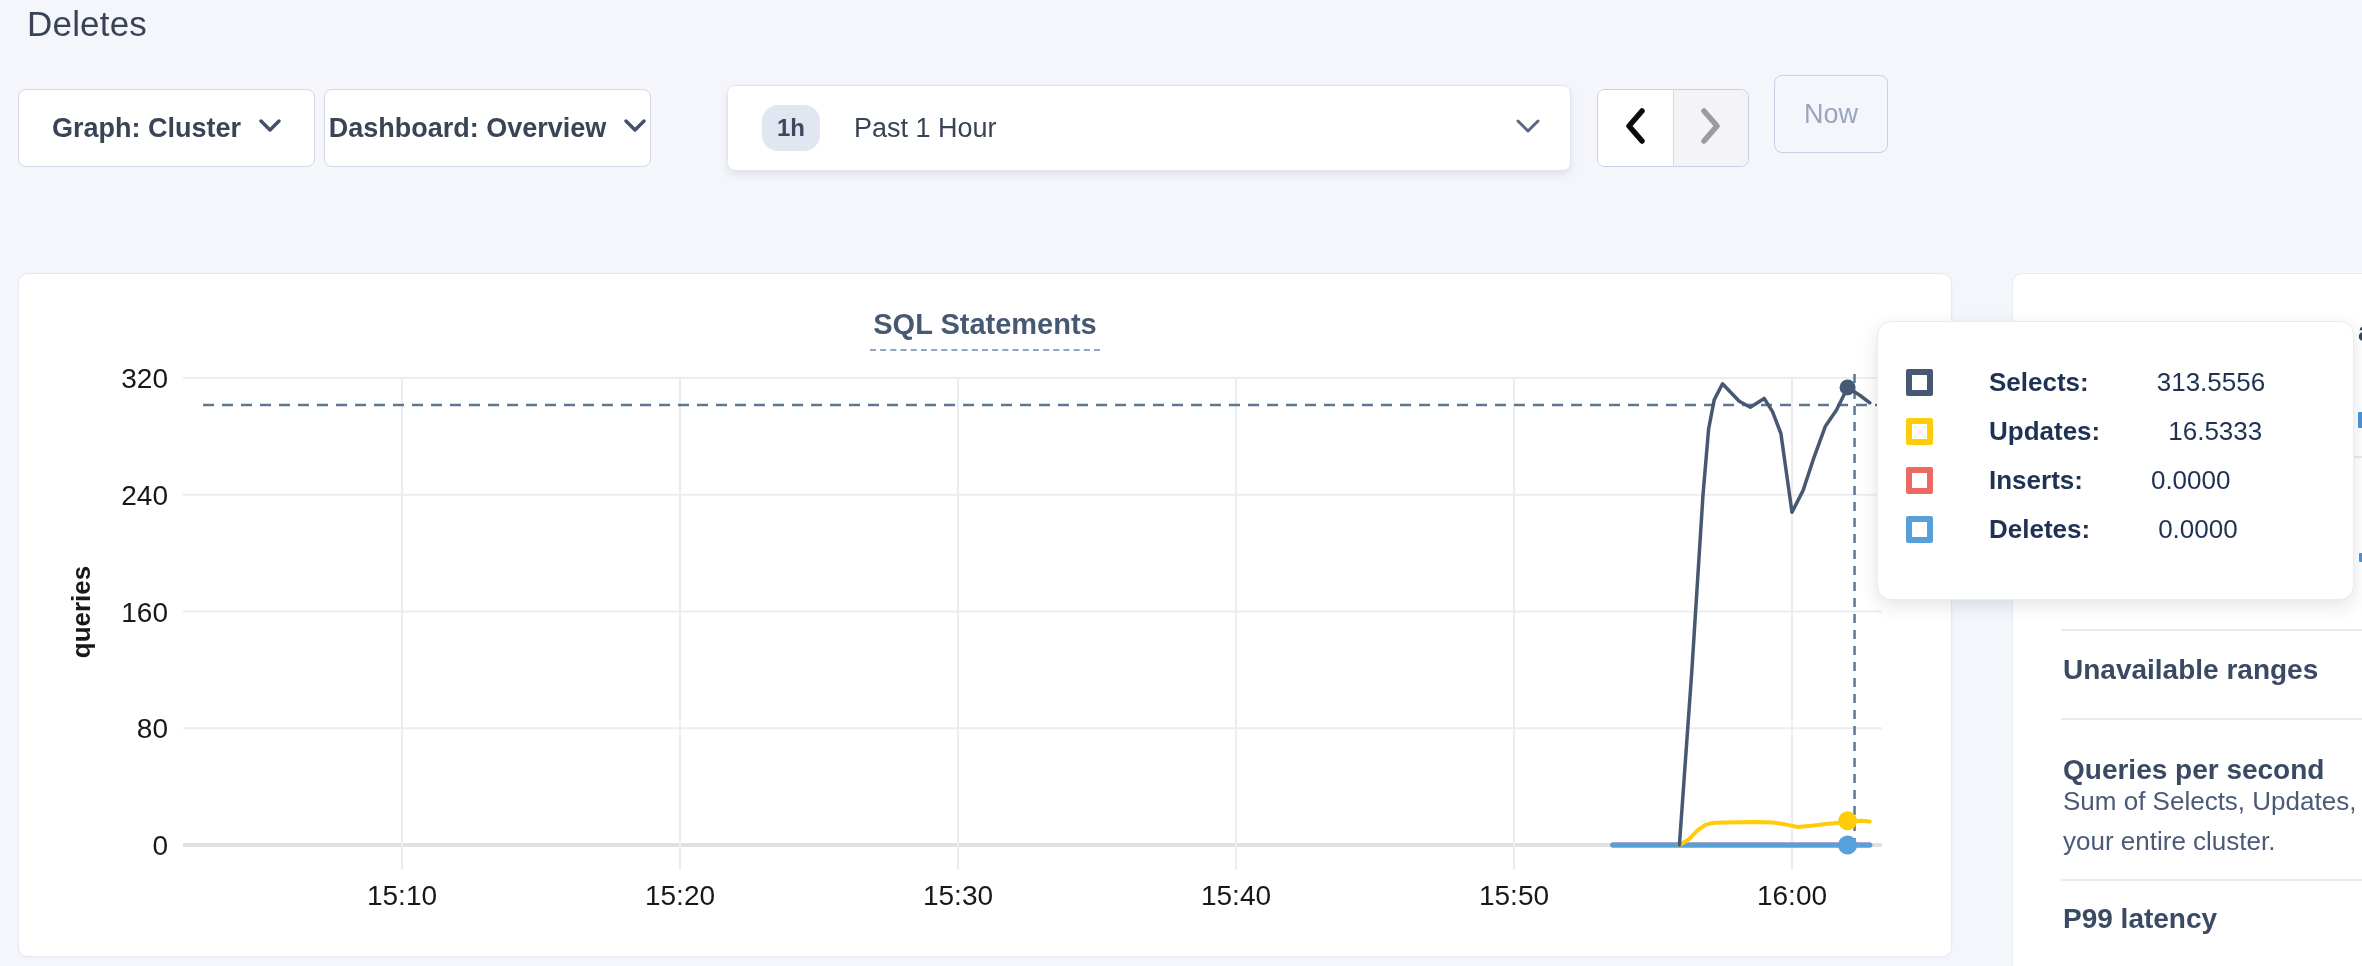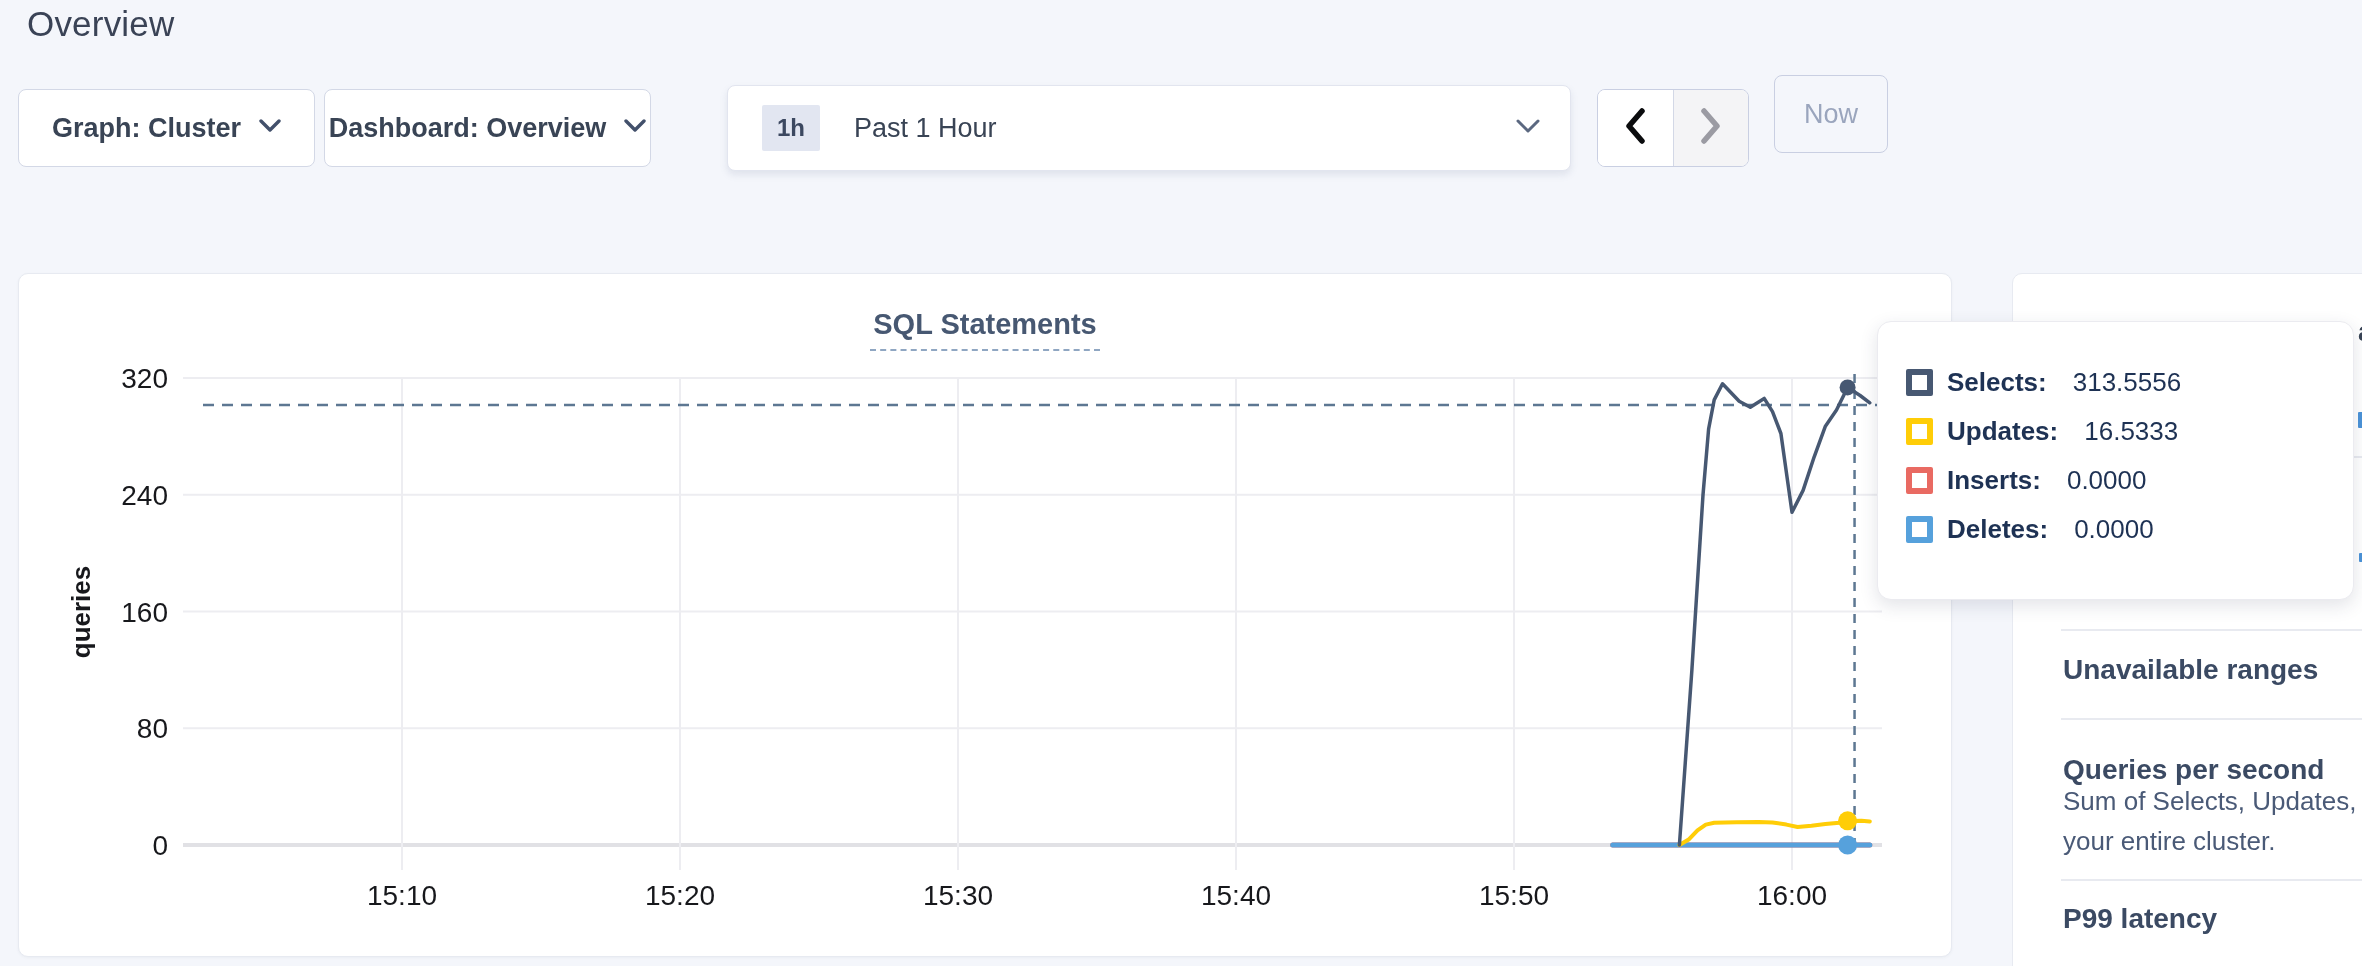--- a/index.html
+++ b/index.html
@@ -24,21 +24,21 @@
   .chev{display:inline-block;}
   .dd-graph{left:18px;width:297px;}
   .dd-dashboard{left:324px;width:327px;}
   .time-sel{
     position:absolute;left:727px;top:85px;width:844px;height:86px;box-sizing:border-box;
     background:#fff;border:1px solid #e2e5ef;border-radius:8px;
     box-shadow:0 4px 7px rgba(120,130,160,.16);
     display:flex;align-items:center;cursor:pointer;
   }
   .time-badge{
-    margin-left:34px;width:58px;height:46px;border-radius:2px;background:#e2e6f1;
+    margin-left:34px;width:58px;height:46px;border-radius:16px;background:#e2e6f1;
     display:flex;align-items:center;justify-content:center;
     font-size:24px;font-weight:700;color:#3c4860;flex:none;
   }
   .time-label{margin-left:34px;font-size:27px;font-weight:400;color:#394455;flex:1;text-align:left;}
   .time-chev{margin-right:30px;}
   .pager{
     position:absolute;left:1597px;top:89px;width:152px;height:78px;box-sizing:border-box;
     border:1px solid #c9cfe2;border-radius:8px;display:flex;overflow:hidden;background:#fff;
   }
   .pager-half{flex:1;display:flex;align-items:center;justify-content:center;cursor:pointer;}
@@ -66,41 +66,41 @@
   .axis-lab{font-family:"Liberation Sans",sans-serif;font-size:26px;font-weight:700;fill:#17181c;}
   
   .tooltip{
     position:absolute;left:1877px;top:321px;width:477px;height:279px;box-sizing:border-box;
     background:#fff;border:1px solid #ebebf0;border-radius:14px;
     box-shadow:0 6px 18px rgba(40,50,80,.13);
     padding:27px 0 0 28px;z-index:30;font-size:26px;color:#1e3254;
   }
   .tt-time{margin-left:38px;white-space:nowrap;}
   .tt-bold{font-weight:700;margin-right:14px;}
-  .tt-row{display:flex;align-items:center;margin-top:18px;white-space:nowrap;}
+  .tt-row{display:flex;align-items:center;margin-top:18px;white-space:nowrap;gap:42px;}
   .tt-square{
     width:27px;height:27px;box-sizing:border-box;border:6px solid #475872;
     background:#fff;border-radius:2px;margin-right:14px;flex:none;
   }
   .tt-val{margin-left:12px;}
   
   .sidebar{
     position:absolute;left:2012px;top:273px;width:520px;height:760px;box-sizing:border-box;
     background:#fff;border:1px solid #e7eaf1;border-radius:10px;z-index:10;
   }
   .sb-divider{position:absolute;left:48px;width:440px;height:0;border-top:2px solid #e8eaf0;}
   .sb-heading{position:absolute;left:50px;font-size:28px;font-weight:700;color:#3b4a63;white-space:nowrap;}
   .sb-desc{position:absolute;left:50px;font-size:26px;color:#4a5a77;white-space:nowrap;}
   .sb-frag-text{position:absolute;font-size:28px;font-weight:700;color:#394455;}
   .sb-frag-blue{position:absolute;width:6px;background:#4b93d8;border-radius:1px;}
 </style>
 </head>
 <body>
 
-<div class="page-title">Overview</div>
+<div class="page-title">Deletes</div>
 
 <div class="ctl dd-graph">
   <span class="ctl-label">Graph: Cluster</span>
   <span class="chev">
     <svg width="22" height="14" viewBox="0 0 22 14">
         <polyline points="2,2 11,11 20,2" fill="none" stroke="#42506b" stroke-width="3.4" stroke-linecap="round" stroke-linejoin="round"></polyline>
       </svg>
   </span>
 </div>
 

